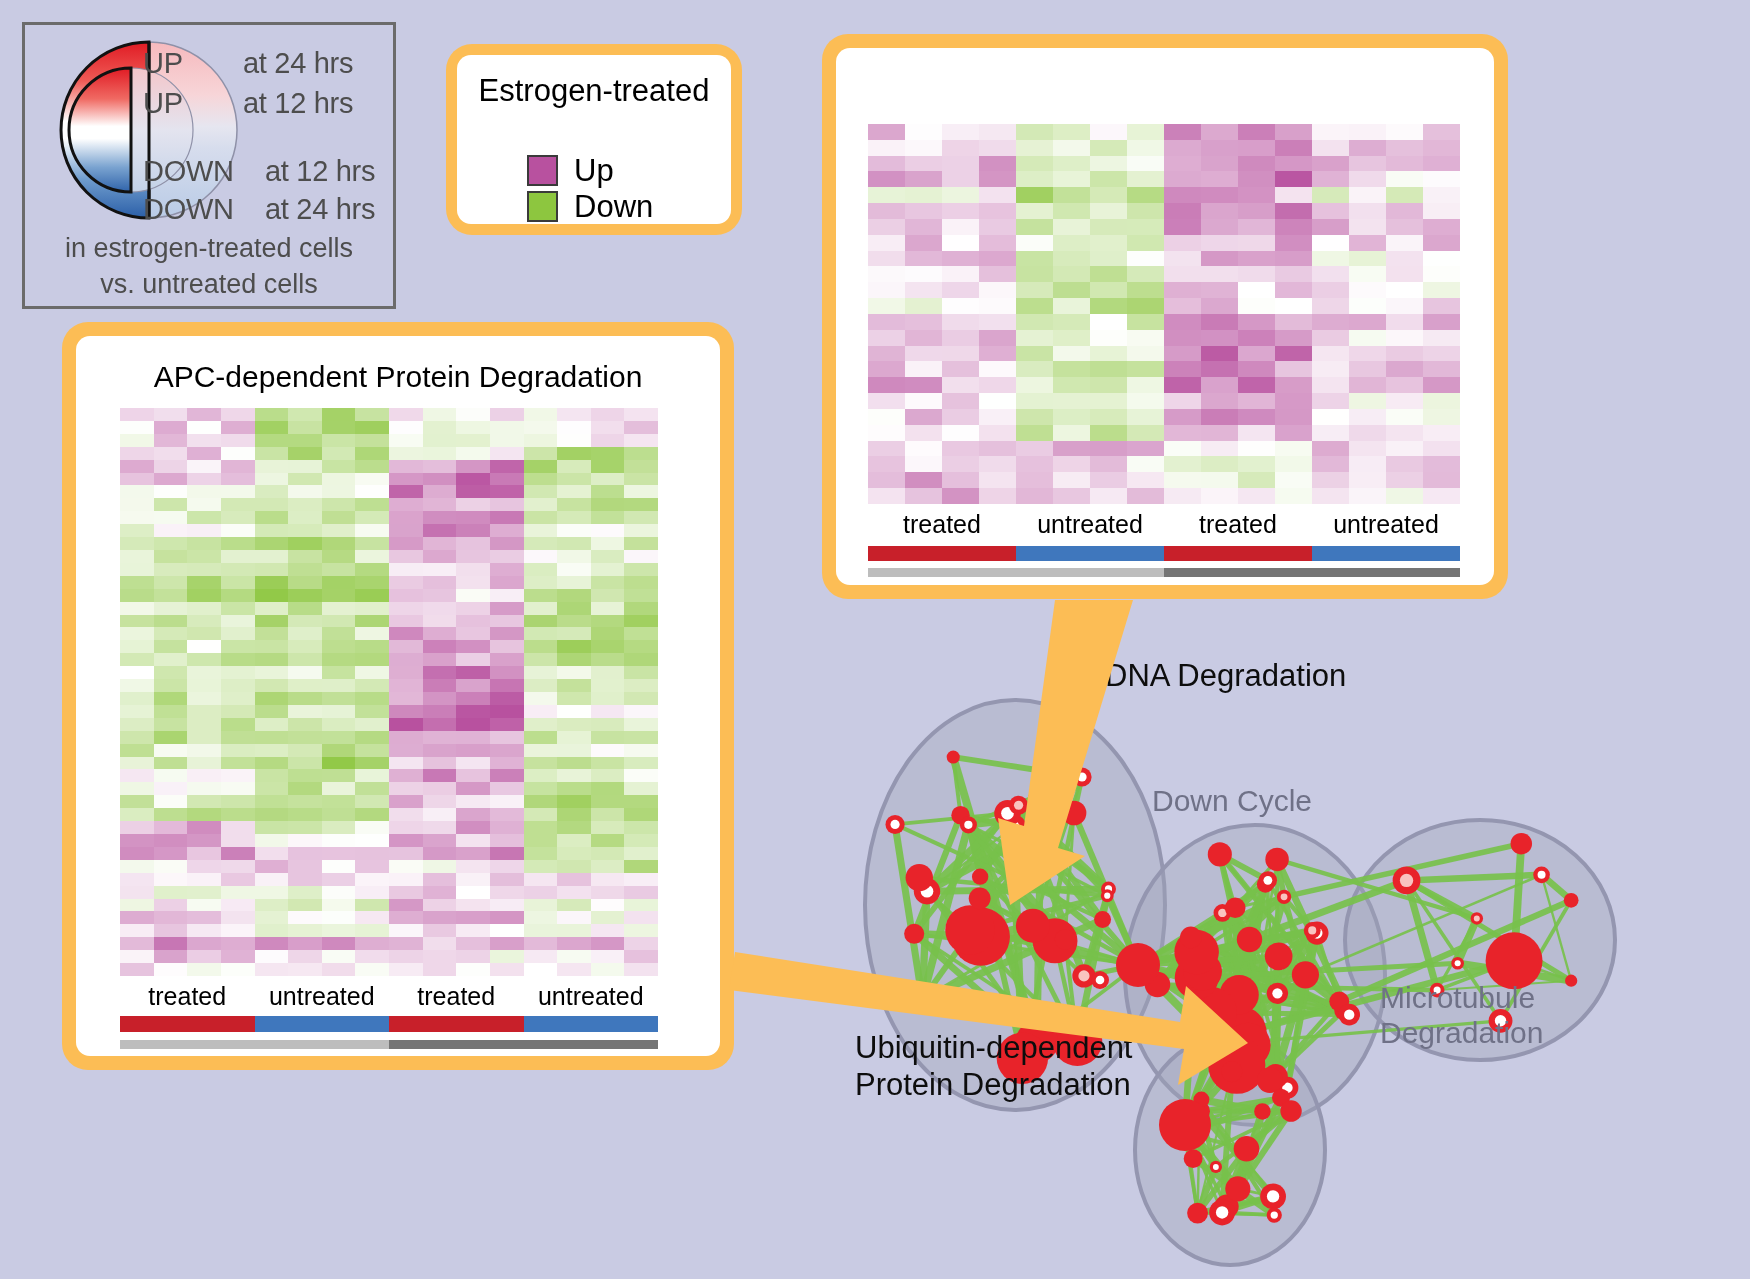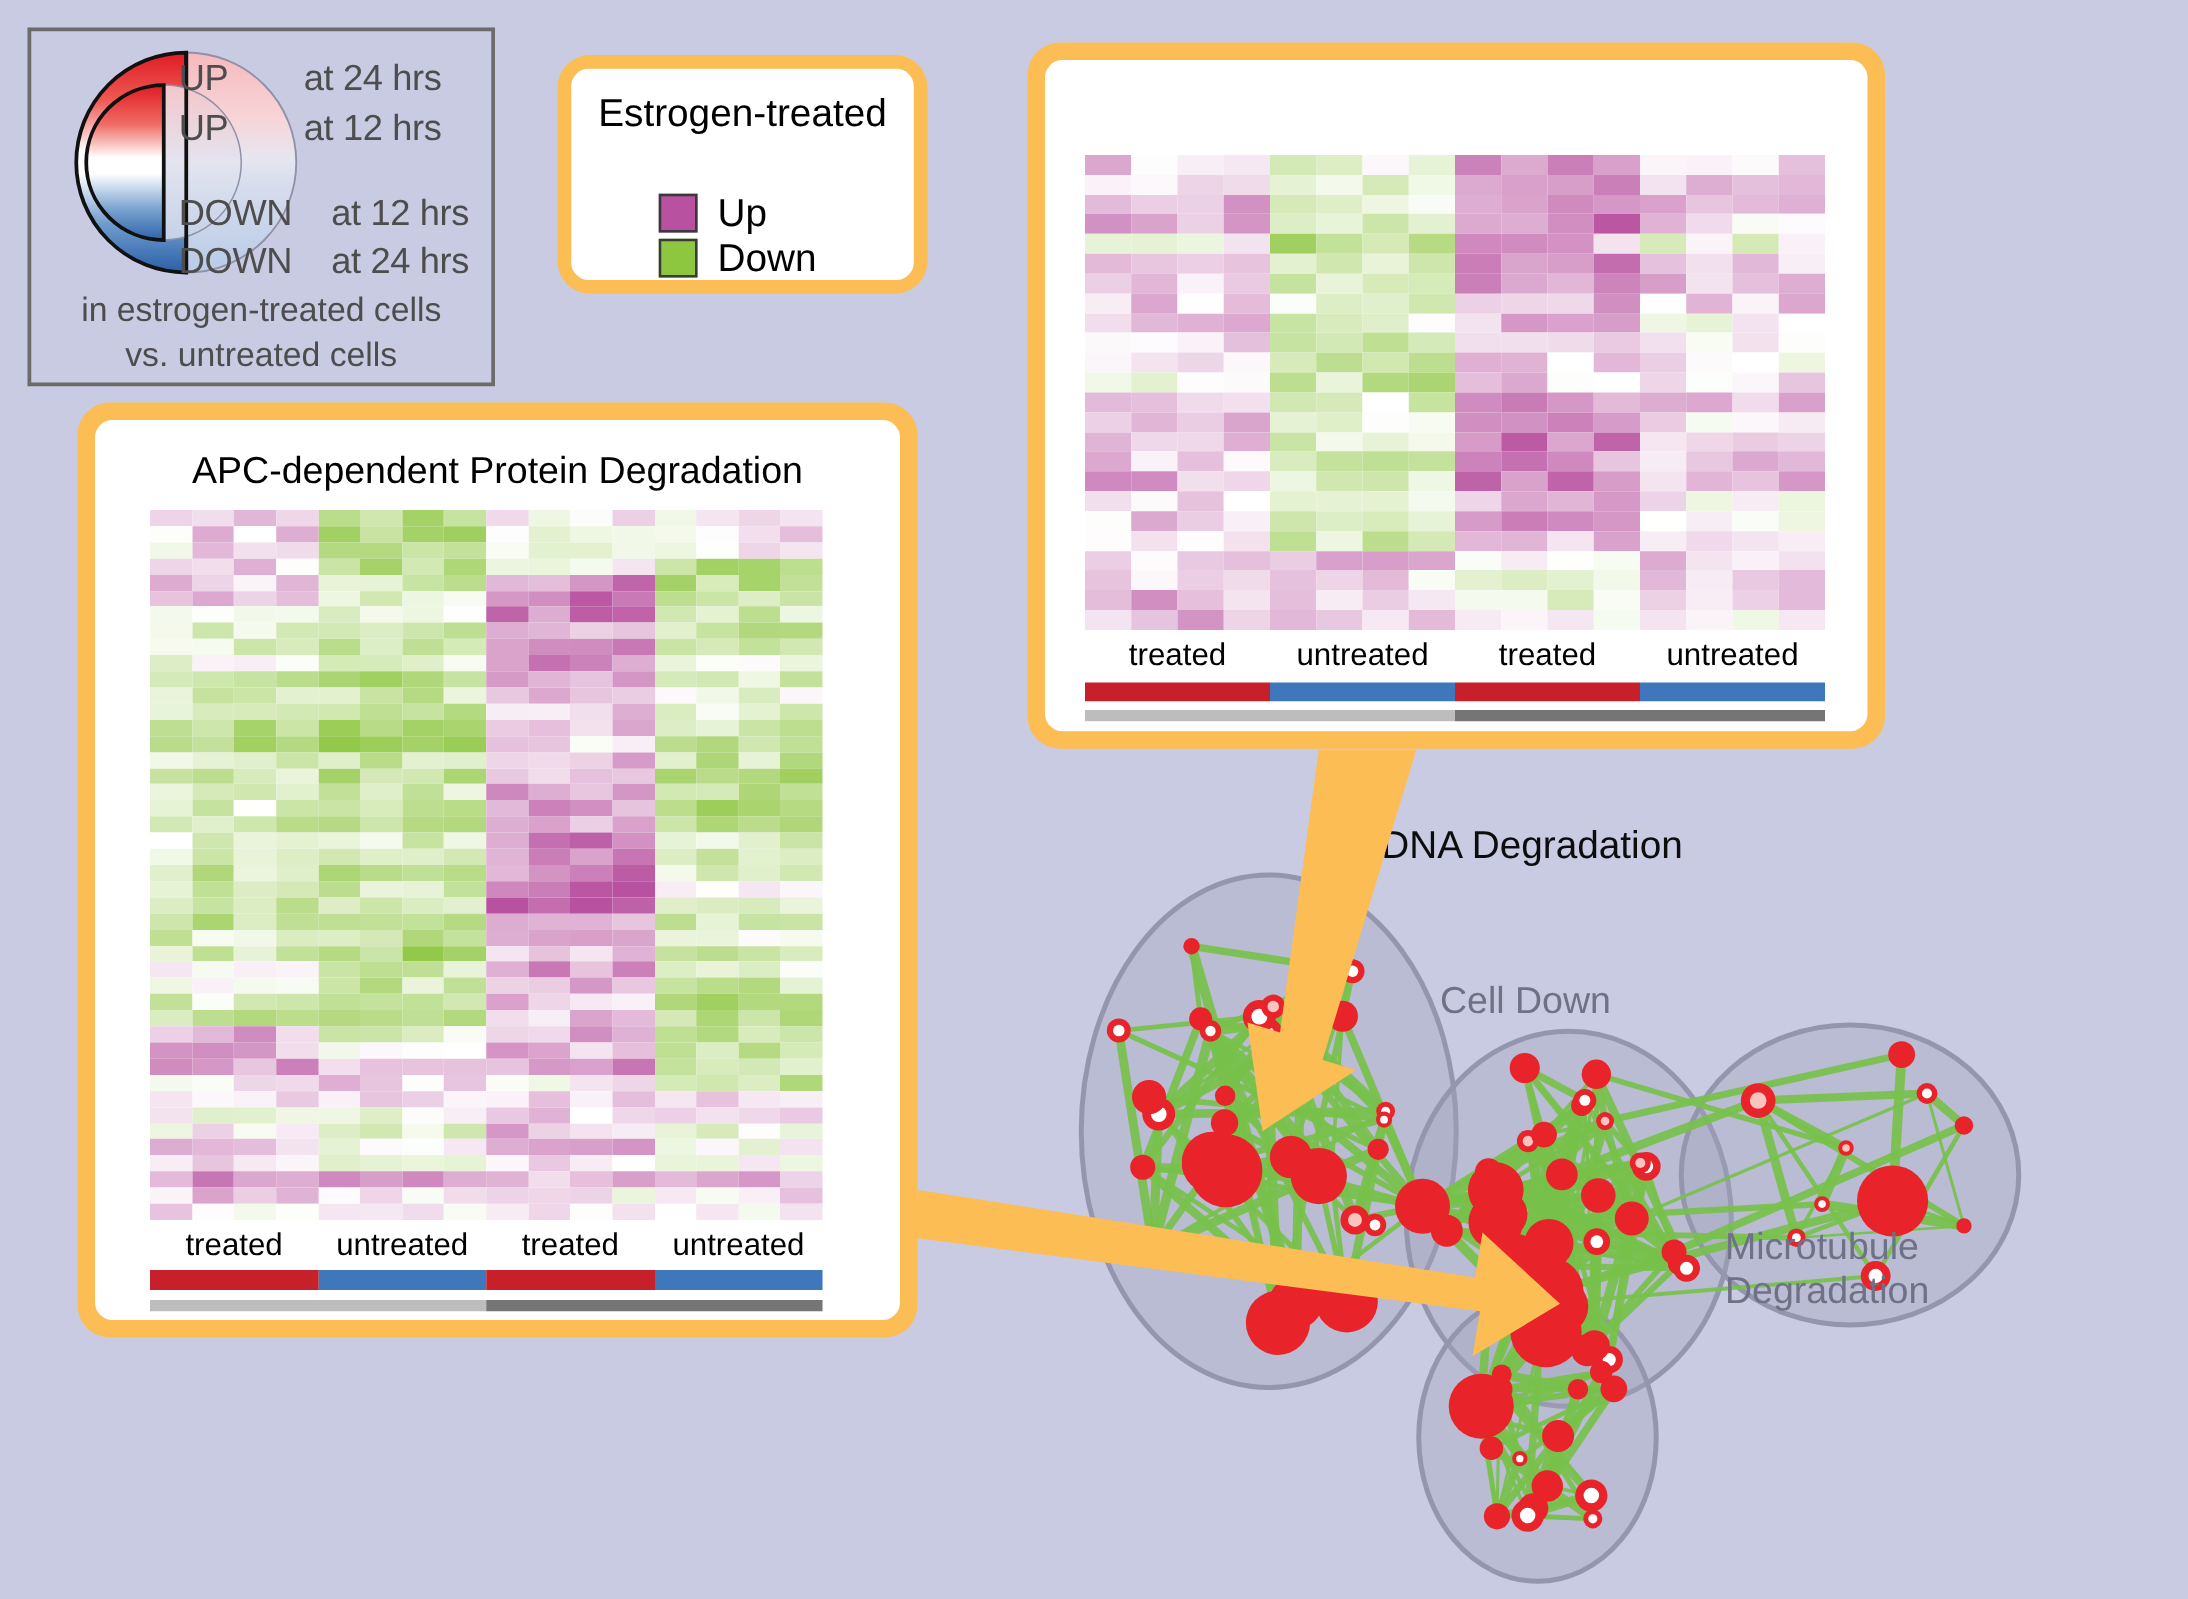--- a/index.html
+++ b/index.html
@@ -1659,24 +1659,28 @@
       <circle cx="473.0641232026361" cy="576.4332077667211" r="6.188955624103546" fill="#ffffff"></circle>
       <circle cx="474.2431234014927" cy="595.0859933422321" r="7.634156635031104" fill="#e8232a"></circle>
       <circle cx="474.2431234014927" cy="595.0859933422321" r="3.66439518481493" fill="#ffffff"></circle>
       <circle cx="338" cy="345" r="22" fill="#e8232a"></circle>
       <circle cx="300" cy="360" r="9" fill="#e8232a"></circle>
       <circle cx="300" cy="360" r="4.32" fill="#ffffff"></circle>
       <circle cx="385" cy="505" r="26" fill="#e8232a"></circle>
     </svg>
 
   <span class="net-label" id="lbl-dna">DNA Degradation</span>
-  <span class="net-label" id="lbl-cc">Cell Down</span>
+  <span class="net-label" id="lbl-cc">Down Cycle</span>
   <div class="net-label" id="lbl-mt">
     <div>Microtubule</div>
     <div>Degradation</div>
+  </div>
+  <div class="net-label" id="lbl-ub">
+    <div>Ubiquitin-dependent</div>
+    <div>Protein Degradation</div>
   </div>
 </div>
 
 <svg id="arrows" style="position:absolute;left:0;top:0;width:1750px;height:1279px;pointer-events:none;" viewBox="0 0 1750 1279">
   <g>
     <path d="M1055,600 L1133,600 L1058,848 L1085,856 L1010,905 L998,818 L1024,826 Z" fill="#fcbd55"></path>
   </g>
   <g>
     <path d="M735,952 L1180,1022 L1186,986 L1248,1043 L1178,1085 L1184,1049 L729,990 Z" fill="#fcbd55"></path>
   </g>

